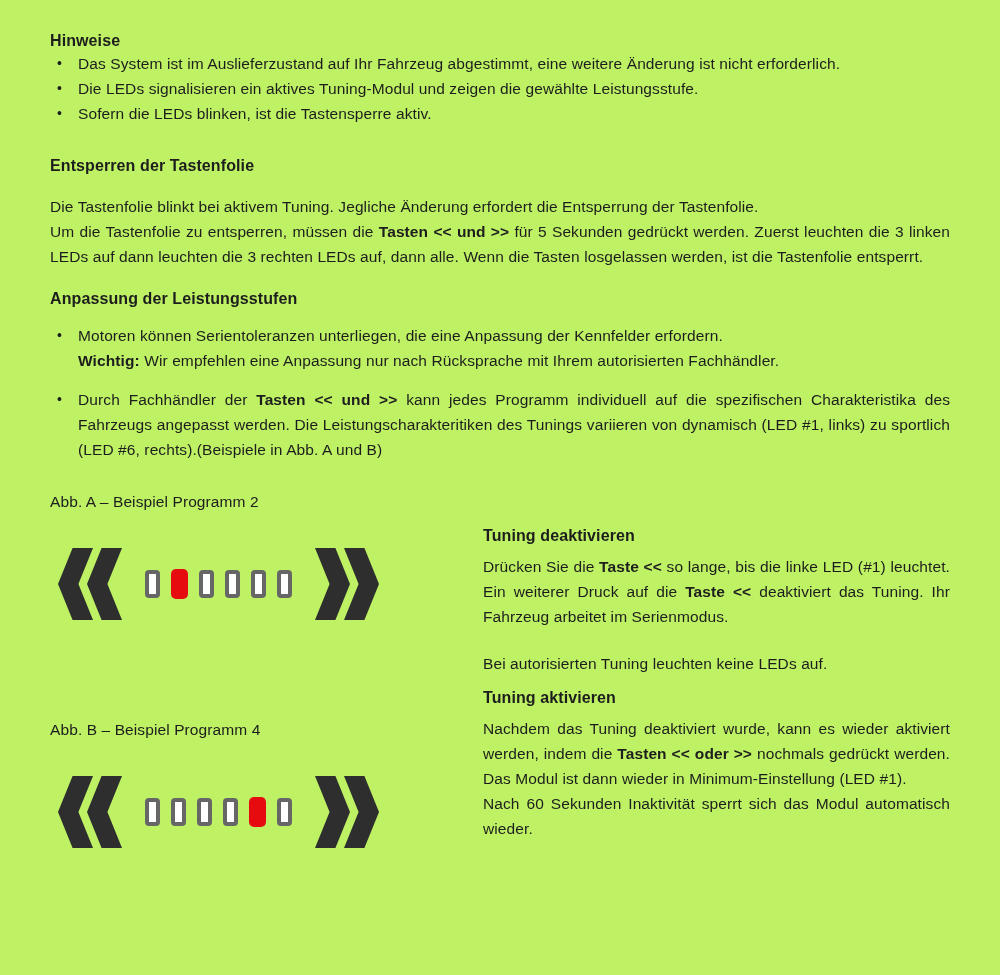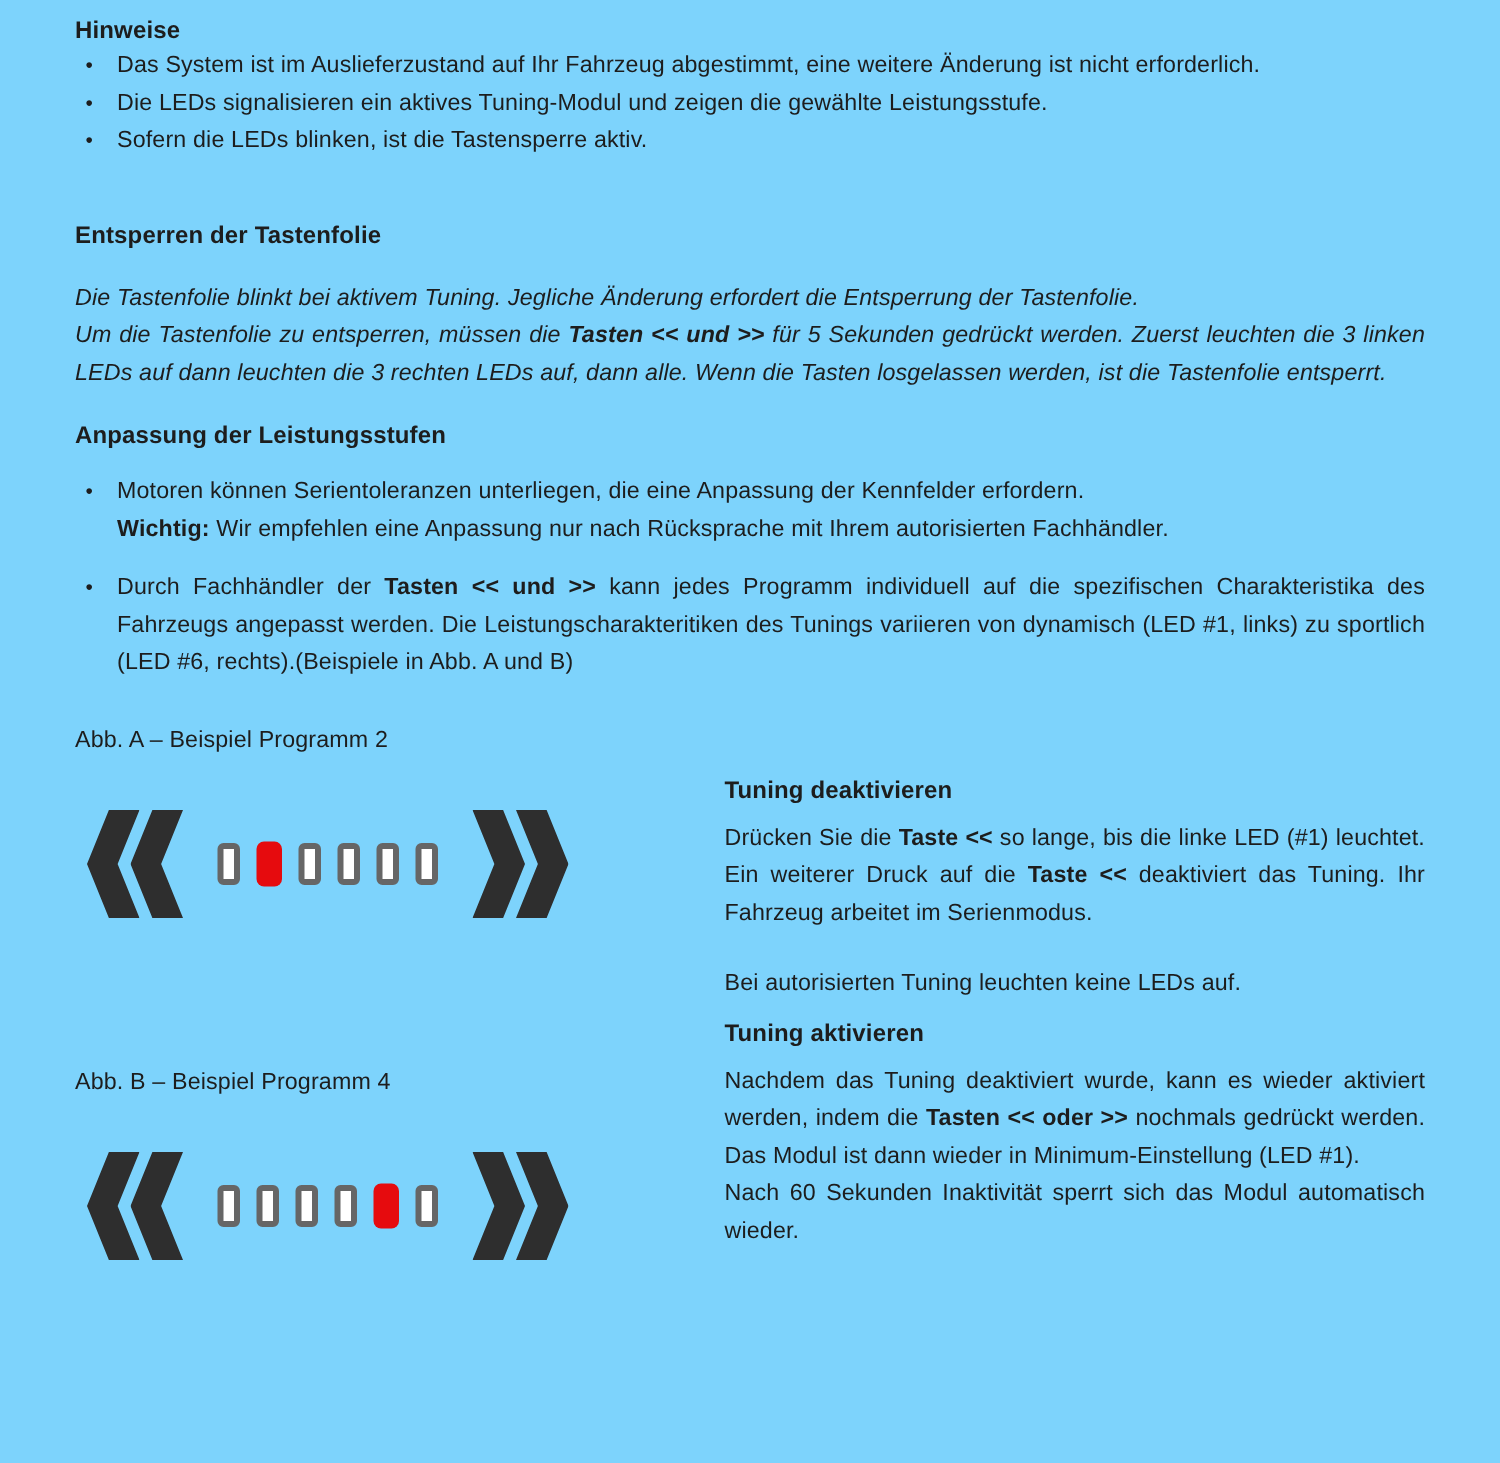--- a/index.html
+++ b/index.html
@@ -12,22 +12,22 @@
     height: 975px;
     overflow: hidden;
     font-family: "Liberation Sans", sans-serif;
     color: #1d1d1d;
     -webkit-font-smoothing: antialiased;
   }
   .page {
     box-sizing: border-box;
     width: 1000px;
     height: 975px;
-    padding: 11px 50px 0 50px;
-    background: #7dd3fc;
+    padding: 31px 50px 0 50px;
+    background: #bef264;
   }
   h3 {
     margin: 0;
     font-size: 16px;
     line-height: 20px;
     font-weight: bold;
     letter-spacing: 0.1px;
   }
   p, li {
     font-size: 15.5px;
@@ -48,23 +48,23 @@
     padding-left: 28px;
     text-align: justify;
   }
   li::before {
     content: "\2022";
     position: absolute;
     left: 7px;
     top: 0;
     font-size: 14px;
   }
-  .mt-heading-1 { margin-top: 42px; }
+  .mt-heading-1 { margin-top: 30px; }
   .mt-heading-2 { margin-top: 20px; }
-  .mt-para     { margin-top: 18px; font-style: italic; }
+  .mt-para     { margin-top: 18px; }
   .mt-list     { margin-top: 14px; }
   .li-gap      { margin-top: 14px; }
 
   
   .bottom {
     display: flex;
     margin-top: 30px;
   }
   .col-left {
     width: 433px;

